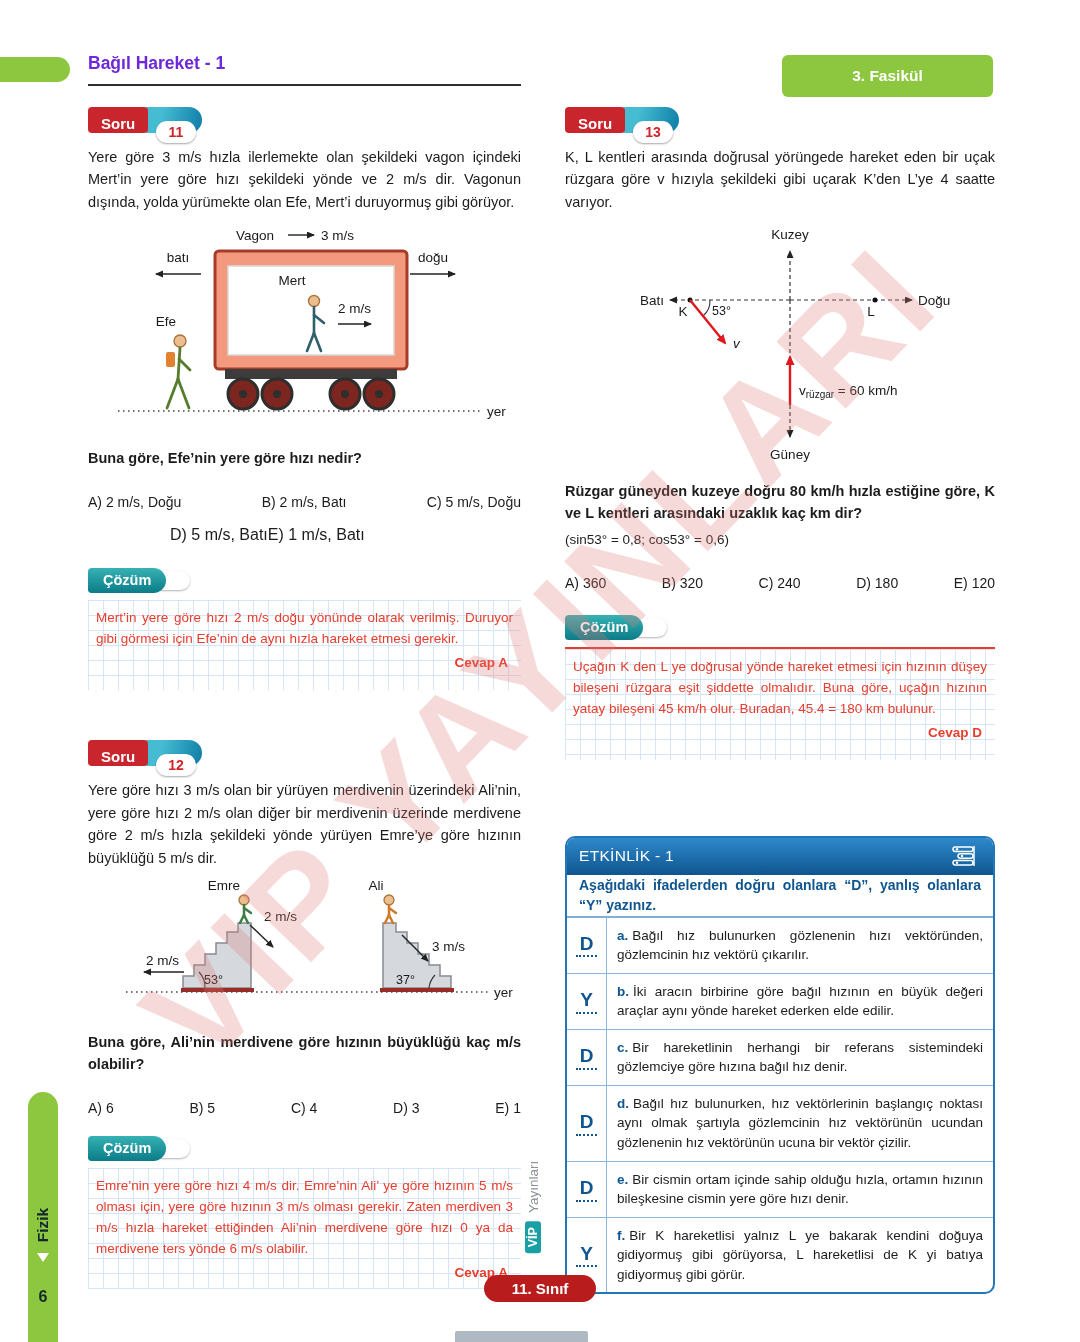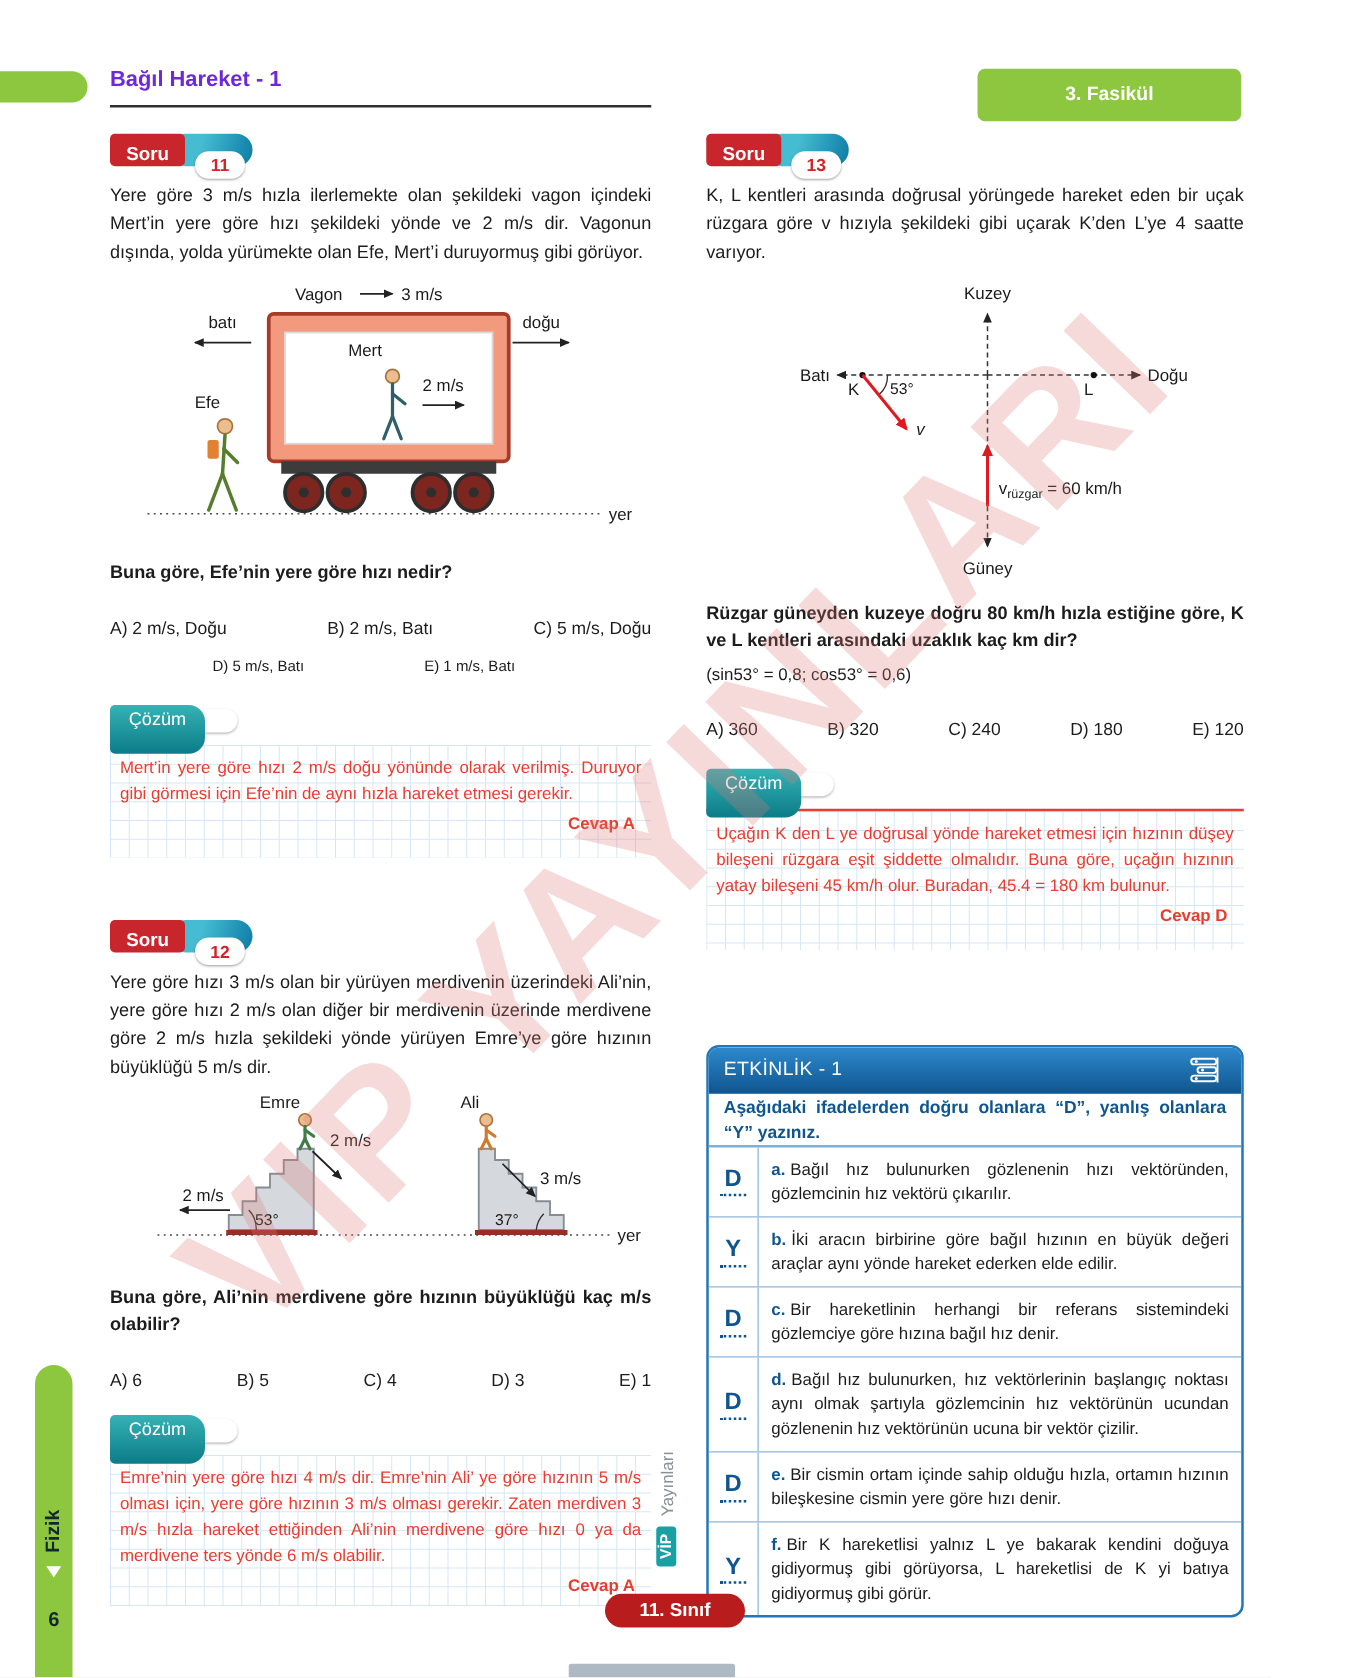--- a/index.html
+++ b/index.html
@@ -15,35 +15,35 @@
 
   
   .col{position:absolute;top:105px}
   .col-left{left:88px;width:433px}
   .col-right{left:565px;width:430px}
 
   .qtext{font-size:14.5px;line-height:1.55;text-align:justify;margin-top:13px}
   .qbold{font-size:14.5px;line-height:1.5;font-weight:bold;margin-top:13px;text-align:justify}
   .formula{font-size:13.5px;margin-top:7px}
   .choices{display:flex;justify-content:space-between;font-size:14px;margin-top:24px}
-  .choices-2{display:flex;font-size:12px;margin-top:16px;padding-left:82px;gap:96px}
+  .choices-2{display:flex;font-size:16px;margin-top:16px;padding-left:82px;}
 
   
   .soru-badge{position:relative;height:26px;width:130px;margin-top:2px}
   .soru-label{position:absolute;left:0;top:0;z-index:1;background:#c9252c;color:#fff;font-weight:bold;font-size:15px;
               height:26px;line-height:26px;padding:4px 13px;border-radius:4px}
   .soru-wave{position:absolute;left:56px;top:0;width:58px;height:26px;z-index:0;
              background:linear-gradient(105deg,#45bcd2 30%,#0d7ca6);border-radius:4px 13px 13px 4px}
   .soru-num{position:absolute;left:68px;top:14px;width:40px;height:22px;z-index:2;background:#fff;border-radius:11px;
             color:#d2232a;font-weight:bold;font-size:14px;text-align:center;line-height:22px;box-shadow:0 1px 2px rgba(0,0,0,.35)}
 
   
   .cozum-badge{position:relative;height:25px;width:110px;margin-top:24px}
-  .cozum-label{position:absolute;left:0;top:0;z-index:1;background:linear-gradient(#36b2b4,#0b7c88);color:#fff;font-weight:normal;
-               font-size:14.5px;height:39px;line-height:25px;padding:0 15px;border-radius:4px 13px 13px 4px}
+  .cozum-label{position:absolute;left:0;top:0;z-index:1;background:linear-gradient(#36b2b4,#0b7c88);color:#fff;font-weight:bold;
+               font-size:14.5px;height:25px;line-height:25px;padding:0 15px;border-radius:4px 13px 13px 4px}
   .cozum-tail{position:absolute;left:64px;top:3px;width:38px;height:19px;z-index:0;background:#fff;border-radius:10px;
               box-shadow:0 1px 2px rgba(0,0,0,.3)}
 
   
   .solution{margin-top:7px;color:#e93c2c;font-size:13.5px;line-height:21px;text-align:justify;padding:7px 8px 2px;
             background-image:linear-gradient(#d4e6f7 1px,transparent 1px),linear-gradient(90deg,#d4e6f7 1px,transparent 1px);
             background-size:15px 15px}
   .sol-top{border-top:2px solid #e93c2c}
   .cevap{text-align:right;font-weight:bold;padding:3px 5px 15px 0}
 

